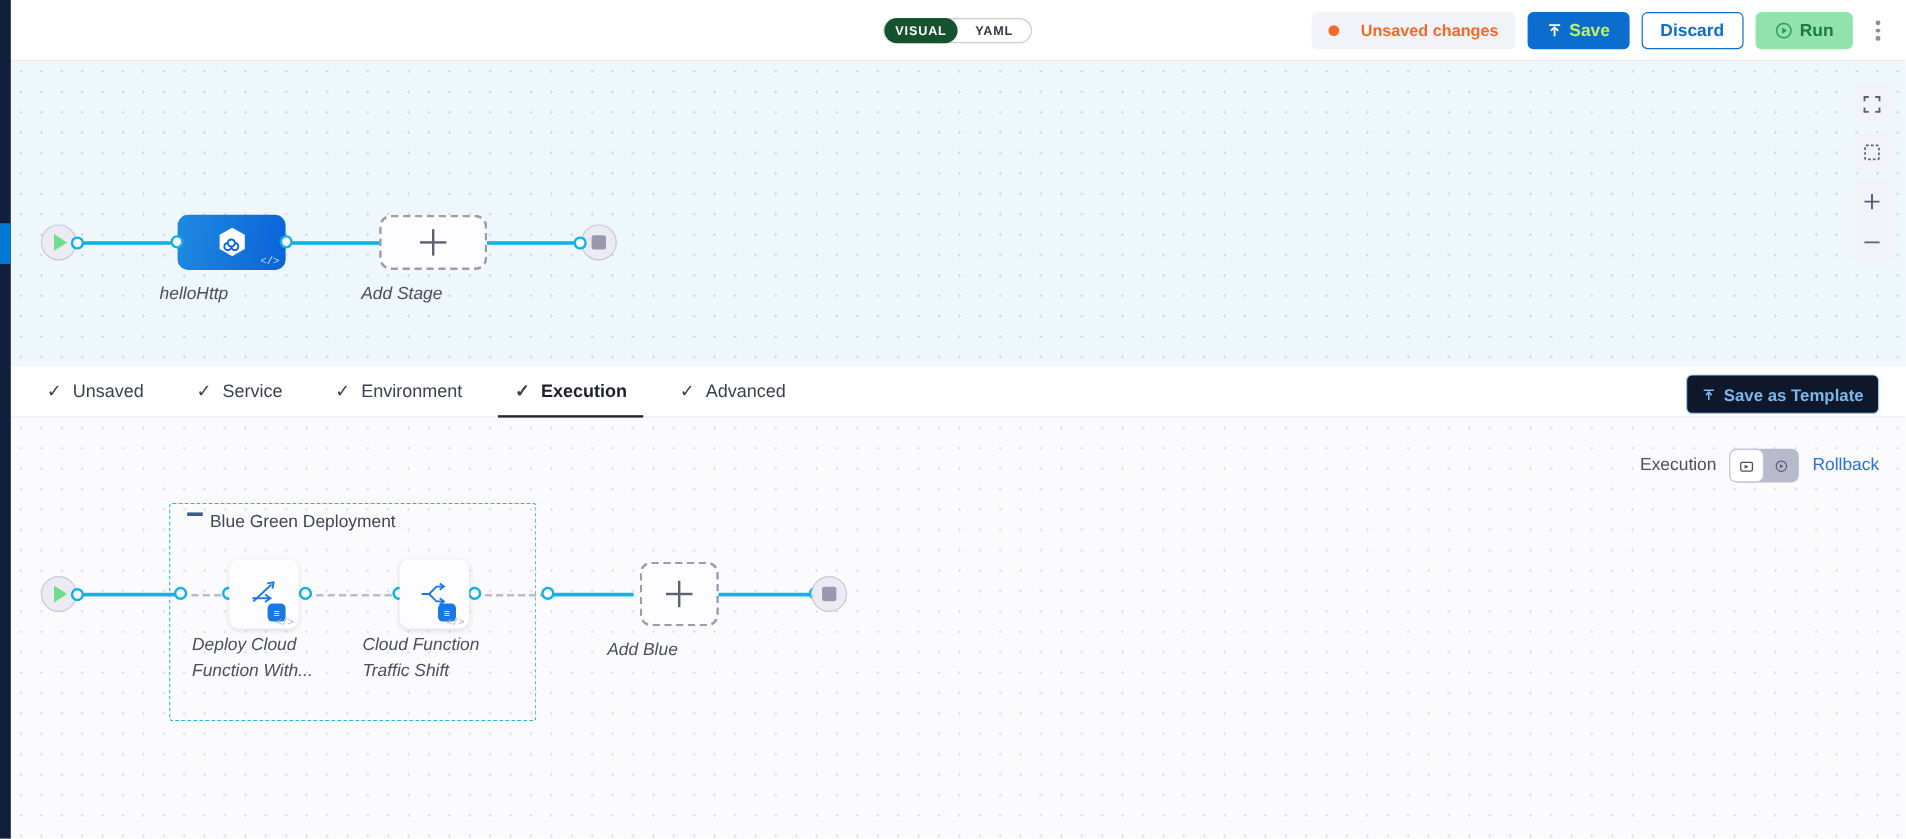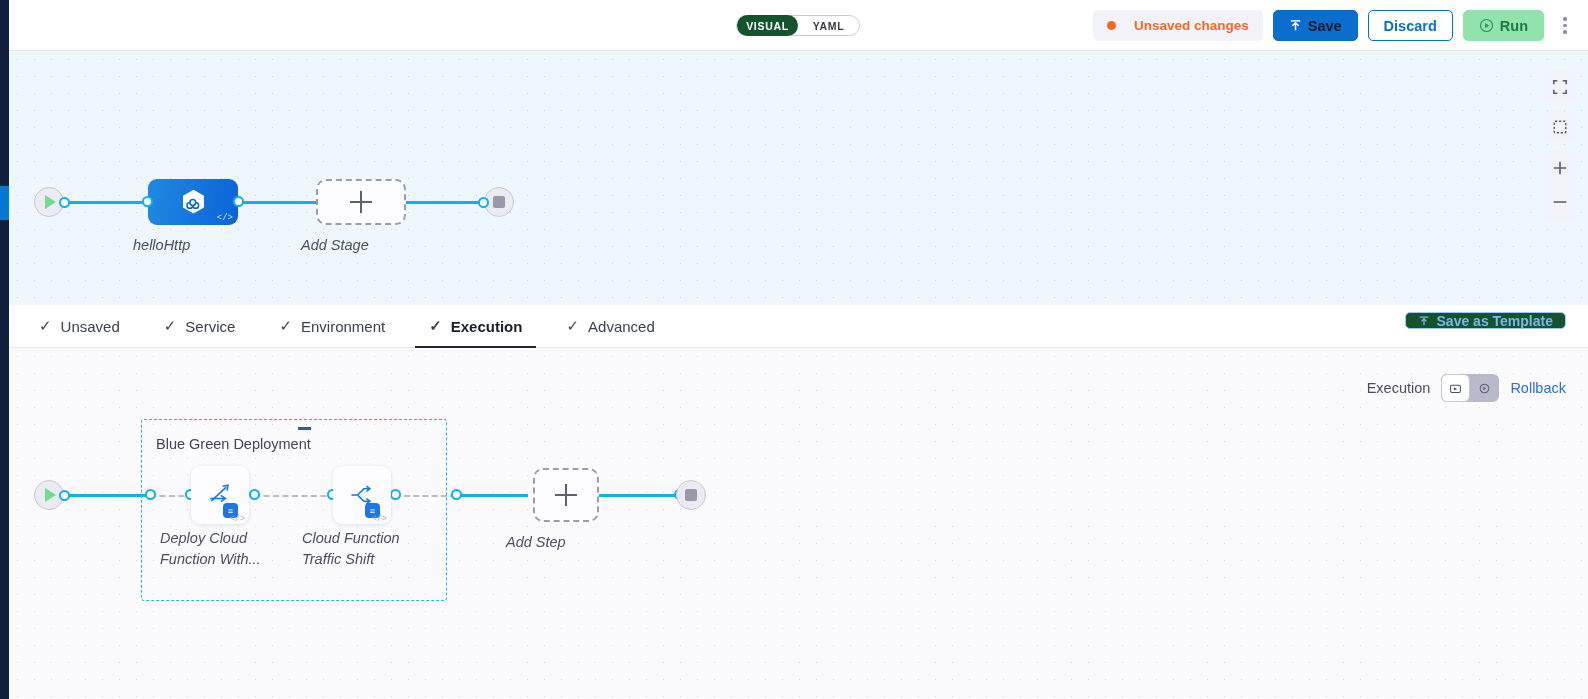--- a/index.html
+++ b/index.html
@@ -56,21 +56,21 @@
     height: 31px; background: #f2f3f8; border-radius: 5px;
     display: flex; align-items: center; gap: 18px; padding: 0 14px;
     font-size: 13.5px; font-weight: bold; color: #f4682a;
   }
   .dot-orange { width: 9px; height: 9px; border-radius: 50%; background: #f4682a; }
   .btn {
     height: 31px; border-radius: 5px; display: flex; align-items: center;
     justify-content: center; gap: 6px; font-size: 14.5px; font-weight: bold;
     cursor: pointer; padding: 0 15px; white-space: nowrap;
   }
-  .btn-save { background: #0b6ecf; color: #0f172a; border: 1px solid #0b6ecf; }
+  .btn-save { background: #0b6ecf; color: #bef264; border: 1px solid #0b6ecf; }
   .btn-discard { background: #fff; color: #0b6ecf; border: 1px solid #0b6ecf; }
   .btn-run { background: #92e3ab; color: #1b7a46; border: 1px solid #92e3ab; }
   .kebab { width: 18px; height: 31px; display: flex; flex-direction: column;
     align-items: center; justify-content: center; gap: 3px; cursor: pointer; margin-left: 2px; }
   .kebab span { width: 3.5px; height: 3.5px; border-radius: 50%; background: #8c8fa3; }
 
   
   .canvas-top {
     position: absolute; left: 9px; top: 51px; width: 1579px; height: 254px;
     background:
@@ -157,22 +157,22 @@
     padding: 0 14px; margin-left: 16px; font-size: 15px; color: #3d4050;
     cursor: pointer; position: relative;
   }
   .tab .check { font-size: 15px; color: #3d4050; }
   .tab.active { font-weight: bold; color: #1c1e2b; }
   .tab.active::after {
     content: ''; position: absolute; left: 0; right: 0; bottom: -1px;
     height: 2.5px; background: #22242f;
   }
   .save-template {
-    position: absolute; right: 22px; top: 7px; height: 17px;
-    border: 1px solid #9fcbf2; border-radius: 5px; background: #14532d;
+    position: absolute; right: 22px; top: 7px; height: 33px;
+    border: 1px solid #9fcbf2; border-radius: 5px; background: #0f172a;
     display: flex; align-items: center; gap: 7px; padding: 0 12px;
     font-size: 14px; font-weight: bold; color: #7fb5ea; cursor: pointer;
   }
 
   
   .exec-bar {
     position: absolute; right: 22px; top: 374px;
     display: flex; align-items: center; gap: 11px; z-index: 5;
   }
   .exec-label { font-size: 14.5px; color: #4b4e63; }
@@ -187,22 +187,22 @@
   .exec-tog-btn.sel { background: #ffffff; border: 1px solid #c4c6d5; }
   .rollback-link { font-size: 14.5px; color: #2a6fdb; cursor: pointer; font-weight: normal; }
 
   
   .group-box {
     position: absolute; left: 141px; top: 419px; width: 306px; height: 182px;
     border: 1.5px dashed #22b4e8; border-radius: 3px; background: transparent;
   }
   .group-title {
     position: absolute; left: 153px; top: 427px;
-    display: flex; align-items: flex-end; gap: 6px;
-    font-size: 14.5px; color: #41445a; background: #fbfbfd; padding: 0 3px; flex-direction: column;
+    display: flex; align-items: flex-start; gap: 6px;
+    font-size: 14.5px; color: #41445a; background: #fbfbfd; padding: 0 3px;
   }
   .group-dash { width: 13px; height: 2.5px; background: #3b5c8f; }
 
   .step-node {
     width: 58px; height: 58px; border-radius: 9px; background: #fdfdff;
     box-shadow: 0 1px 4px rgba(40,45,80,0.13);
     display: flex; align-items: center; justify-content: center;
     position: relative; cursor: pointer;
   }
   .step-badge {
@@ -413,21 +413,21 @@
       </div>
       <span class="node-label" style="left:-31px; top:62px; width:120px;">Cloud Function
 Traffic Shift</span>
     </div>
 
     <div class="node-wrap" style="left:524px; top:120px;">
       <div class="add-node" style="width:66px; height:54px;">
         <span class="plus-h"></span>
         <span class="plus-v"></span>
       </div>
-      <span class="node-label" style="left:-27px; top:64px; width:120px;">Add Step</span>
+      <span class="node-label" style="left:-27px; top:64px; width:120px;">Add Blue</span>
     </div>
 
     <div class="node-wrap" style="left:667px; top:132px;">
       <div class="end-circle">
         <span class="stop-sq"></span>
       </div>
     </div>
   </div>
 
   <div class="group-box"></div>

